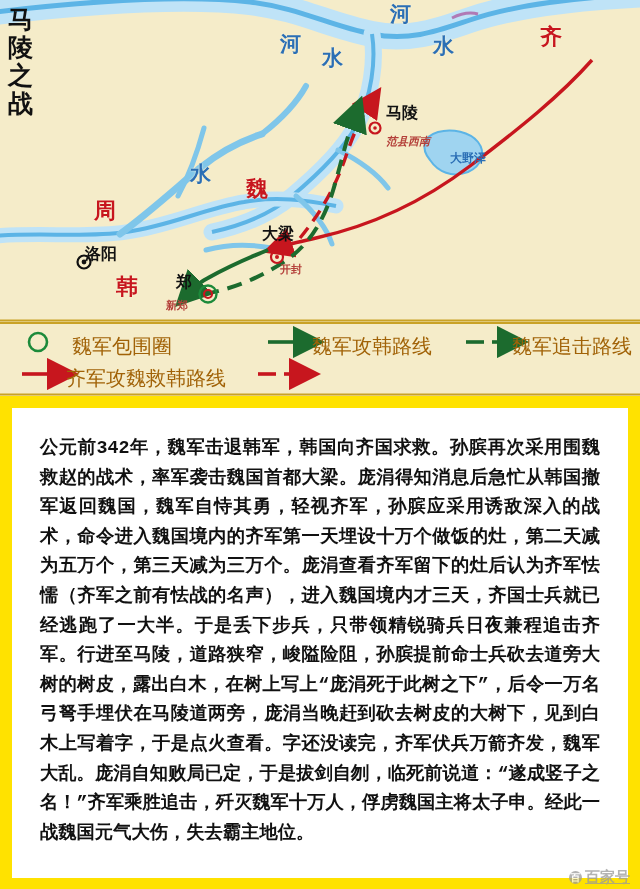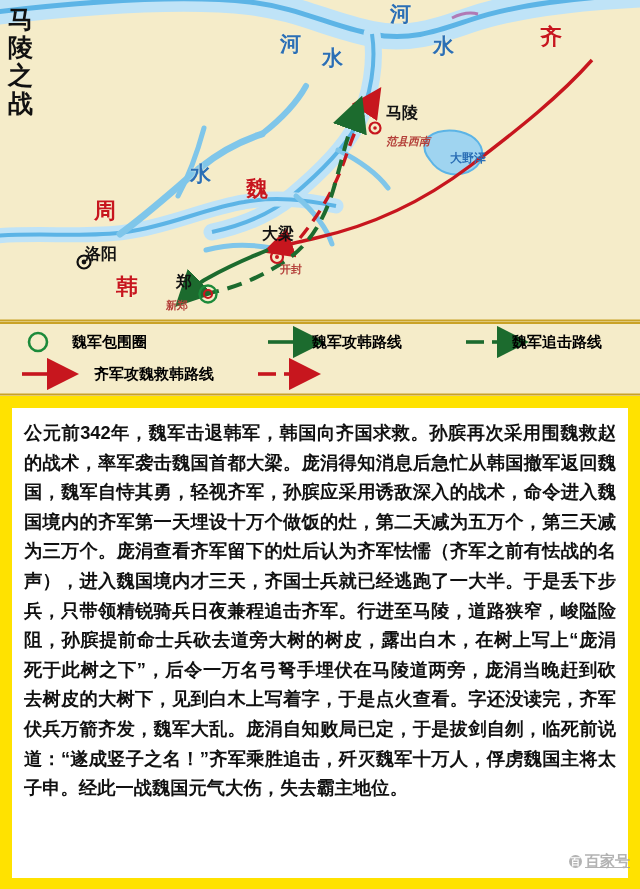--- a/index.html
+++ b/index.html
@@ -86,23 +86,23 @@
     background: #f5ecc9;
     border-top: 2px solid #c9a227;
   }
   .legend-svg {
     position: absolute;
     left: 0;
     top: 0;
   }
   .legend-item {
     position: absolute;
-    font-size: 15px;
-    font-weight: bold;
-    color: #000000;
+    font-size: 20px;
+    font-weight: normal;
+    color: #a16207;
     white-space: nowrap;
     font-family: "Liberation Serif", serif;
   }
 
   
   .body-wrap {
     position: relative;
     width: 640px;
     height: 495px;
     background: #ffe200;
@@ -113,34 +113,34 @@
     position: absolute;
     left: 12px;
     top: 12px;
     width: 616px;
     height: 470px;
     background: #ffffff;
     box-sizing: border-box;
     padding: 10px 12px 8px 12px;
   }
   .body-text {
-    font-family: Liberation Sans, sans-serif;
+    font-family: Liberation Mono, monospace;
     font-size: 18.3px;
     font-weight: bold;
     line-height: 29.6px;
     color: #111111;
     text-align: justify;
     text-justify: inter-ideograph;
     letter-spacing: 0px;
-    margin: 0;
+    margin: 16px;
   }
   .watermark {
     position: absolute;
     right: 10px;
-    bottom: 20px;
+    bottom: 4px;
     font-size: 15px;
     font-weight: bold;
     color: #9a9a9a;
     opacity: .75;
     font-family: "Liberation Serif", serif;
     white-space: nowrap;
     text-decoration: underline;
   }
   .wm-dot {
     display: inline-block;
@@ -272,21 +272,21 @@
       <line x1="22" y1="50" x2="54" y2="50" stroke="#c7161e" stroke-width="3.6" marker-end="url(#lg-red)"></line>
       <line x1="258" y1="50" x2="276" y2="50" stroke="#c7161e" stroke-width="3.6"></line>
       <line x1="284" y1="50" x2="296" y2="50" stroke="#c7161e" stroke-width="3.6" marker-end="url(#lg-red)"></line>
 
       <line x1="0" y1="70.5" x2="640" y2="70.5" stroke="#c9a227" stroke-width="2"></line>
     </svg>
 
     <div class="legend-item" style="left:72px; top:9px;">魏军包围圈</div>
     <div class="legend-item" style="left:312px; top:9px;">魏军攻韩路线</div>
     <div class="legend-item" style="left:512px; top:9px;">魏军追击路线</div>
-    <div class="legend-item" style="left:66px; top:41px;margin-left:28px;">齐军攻魏救韩路线</div>
+    <div class="legend-item" style="left:66px; top:41px;">齐军攻魏救韩路线</div>
   </div>
 
   <div class="body-wrap">
     <div class="body-inner">
       <p class="body-text">公元前342年，魏军击退韩军，韩国向齐国求救。孙膑再次采用围魏救赵的战术，率军袭击魏国首都大梁。庞涓得知消息后急忙从韩国撤军返回魏国，魏军自恃其勇，轻视齐军，孙膑应采用诱敌深入的战术，命令进入魏国境内的齐军第一天埋设十万个做饭的灶，第二天减为五万个，第三天减为三万个。庞涓查看齐军留下的灶后认为齐军怯懦（齐军之前有怯战的名声），进入魏国境内才三天，齐国士兵就已经逃跑了一大半。于是丢下步兵，只带领精锐骑兵日夜兼程追击齐军。行进至马陵，道路狭窄，峻隘险阻，孙膑提前命士兵砍去道旁大树的树皮，露出白木，在树上写上“庞涓死于此树之下”，后令一万名弓弩手埋伏在马陵道两旁，庞涓当晚赶到砍去树皮的大树下，见到白木上写着字，于是点火查看。字还没读完，齐军伏兵万箭齐发，魏军大乱。庞涓自知败局已定，于是拔剑自刎，临死前说道：“遂成竖子之名！”齐军乘胜追击，歼灭魏军十万人，俘虏魏国主将太子申。经此一战魏国元气大伤，失去霸主地位。</p>
     </div>
     <div class="watermark">
       <span class="wm-dot">百</span><span>百家号</span>
     </div>
   </div>

